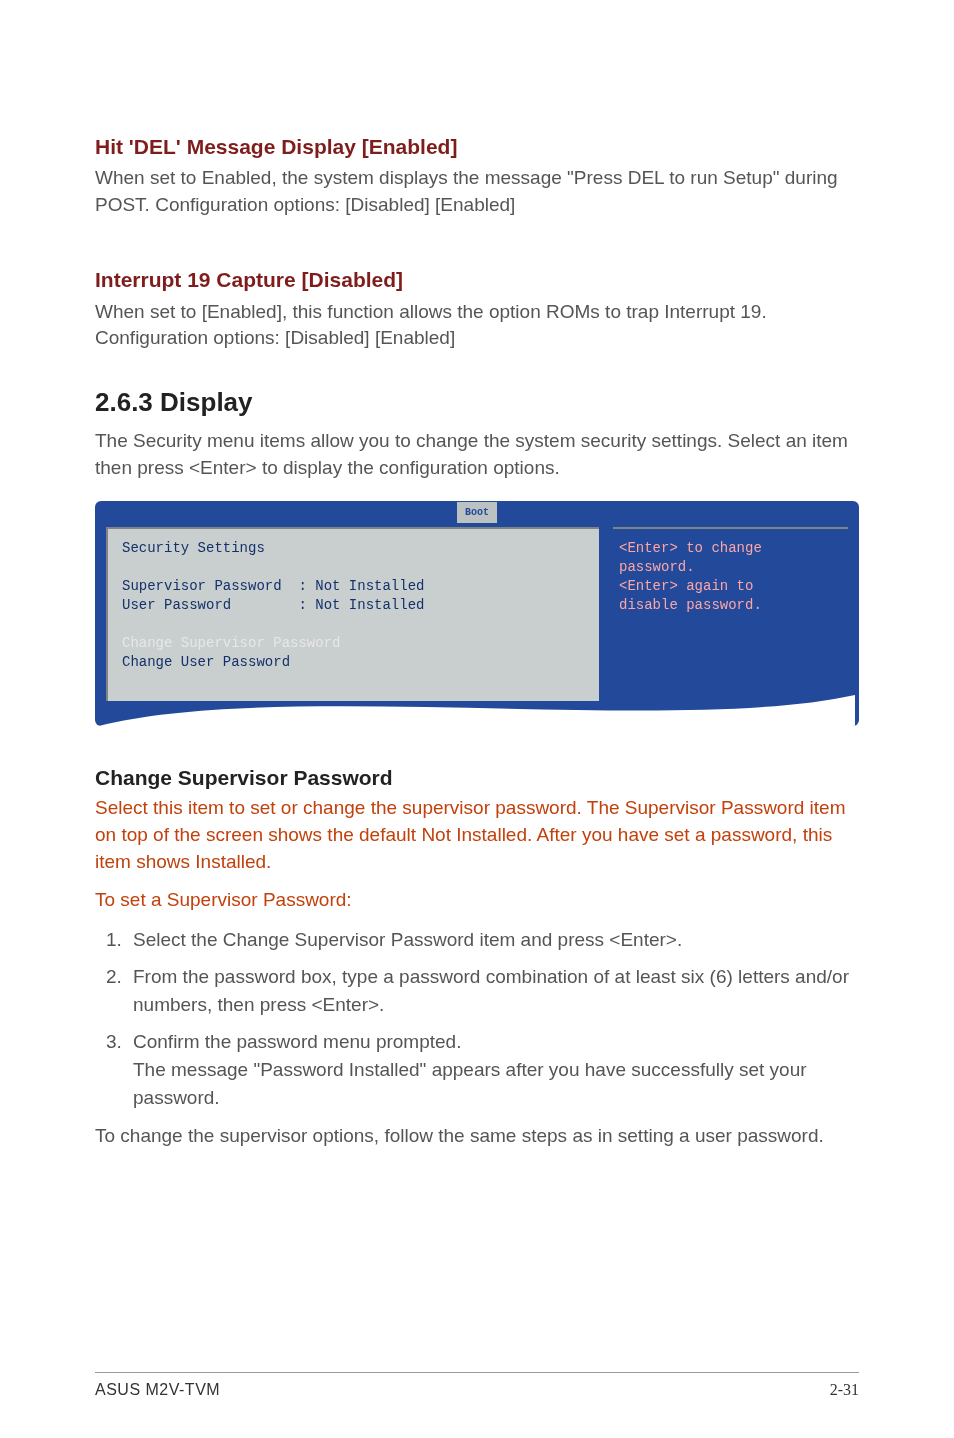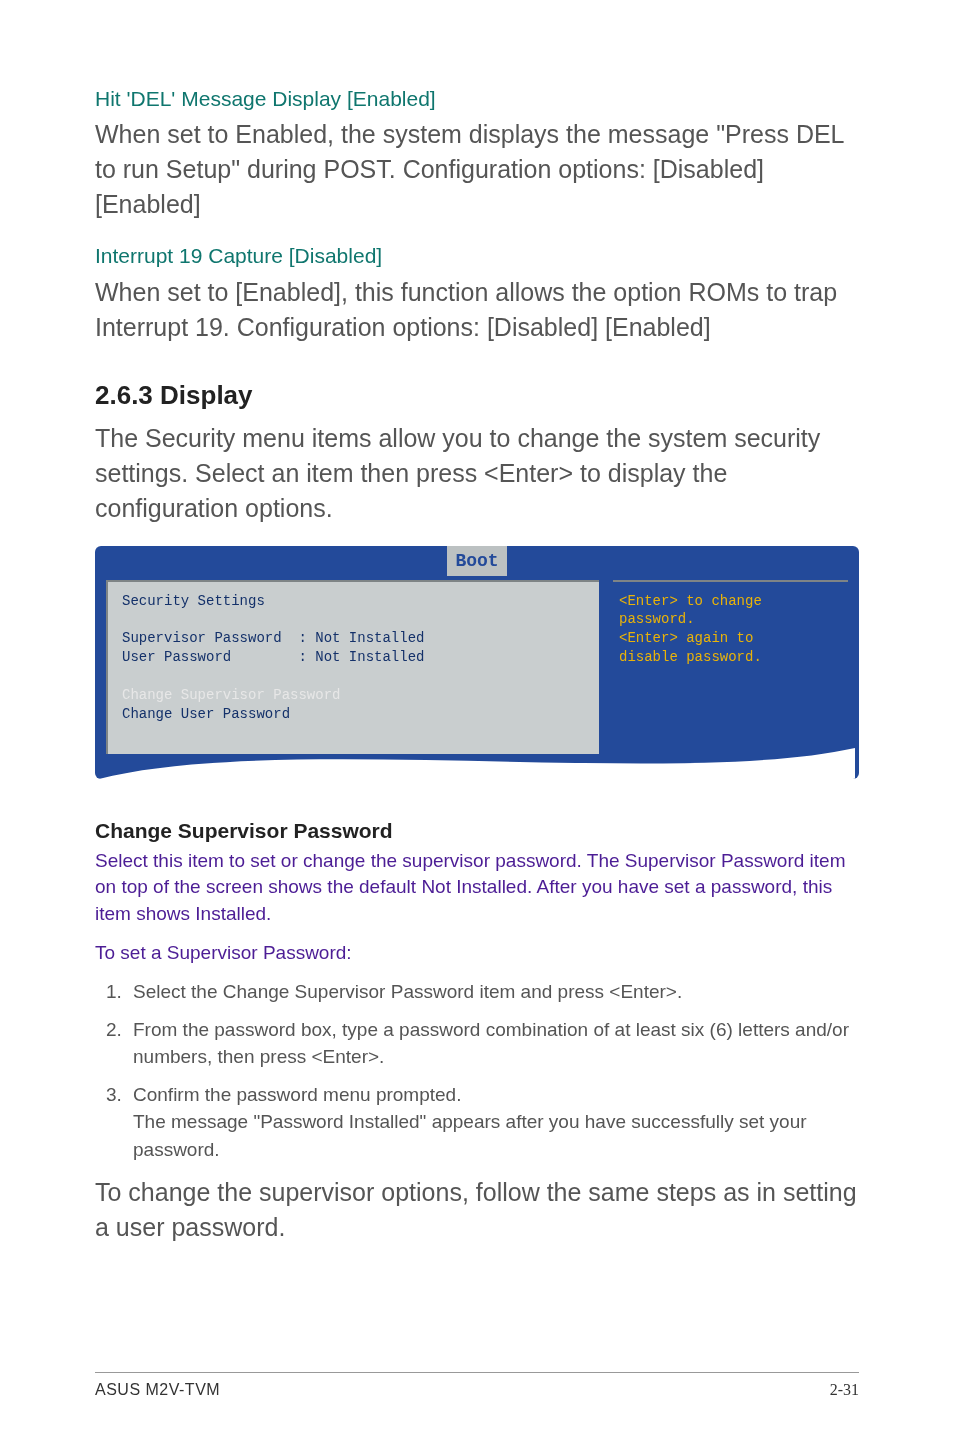--- a/index.html
+++ b/index.html
@@ -6,48 +6,49 @@
   body {
     font-family: Arial, Helvetica, sans-serif;
     background: #fff;
     color: #333;
     width: 954px;
     height: 1438px;
     position: relative;
     padding: 85px 95px 50px 95px;
   }
   .heading-setting {
-    font-weight: normal;
+    font-weight: bold;
     font-size: 21px;
-    color: #0f766e;
+    color: #7f1d1d;
     margin-bottom: 5px;
     line-height: 1.3;
+    margin-top: 48px;
   }
   .heading-section {
     font-weight: bold;
     font-size: 26px;
     color: #222;
     margin-bottom: 10px;
     margin-top: 35px;
   }
   .heading-sub {
     font-weight: bold;
     font-size: 21px;
     color: #222;
     margin-bottom: 5px;
   }
   .body-text {
-    font-size: 25px;
+    font-size: 19px;
     color: #555;
     line-height: 1.4;
     margin-bottom: 20px;
   }
   .body-text-tight {
     font-size: 19px;
-    color: #4c1d95;
+    color: #c2410c;
     line-height: 1.4;
     margin-bottom: 12px;
   }
 
   
   .bios-box {
     background: #234a9a;
     border-radius: 6px;
     padding: 3px 5px 25px 5px;
     margin: 18px 0 40px 0;
@@ -61,21 +62,21 @@
     font-size: 15px;
     text-align: center;
     letter-spacing: 1px;
     padding: 2px 0;
   }
   .bios-tab {
     background: #bcc1c2;
     color: #234a9a;
     font-family: "Courier New", monospace;
     font-weight: bold;
-    font-size: 18px;
+    font-size: 10px;
     padding: 5px 8px;
     display: inline-block;
     position: relative;
     margin-bottom: 4px;
   }
   .bios-tab-wrap { text-align: center; margin-top: -3px; }
 
   .bios-body { display: flex; gap: 14px; padding: 0 6px; }
   .bios-left {
     background: #c9cecf;
@@ -89,21 +90,21 @@
     font-weight: normal;
     line-height: 1.35;
     white-space: pre;
     position: relative;
     min-height: 160px;
   }
   .bios-right {
     width: 235px;
     font-family: "Courier New", monospace;
     font-size: 14px;
-    color: #eab308;
+    color: #fca5a5;
     line-height: 1.35;
     white-space: pre;
     padding-top: 10px;
     padding-left: 6px;
     border-top: 2px solid #7e8486;
   }
   .bios-selected { color: #e7e7e7; }
 
   .bios-curve {
     position: absolute;

